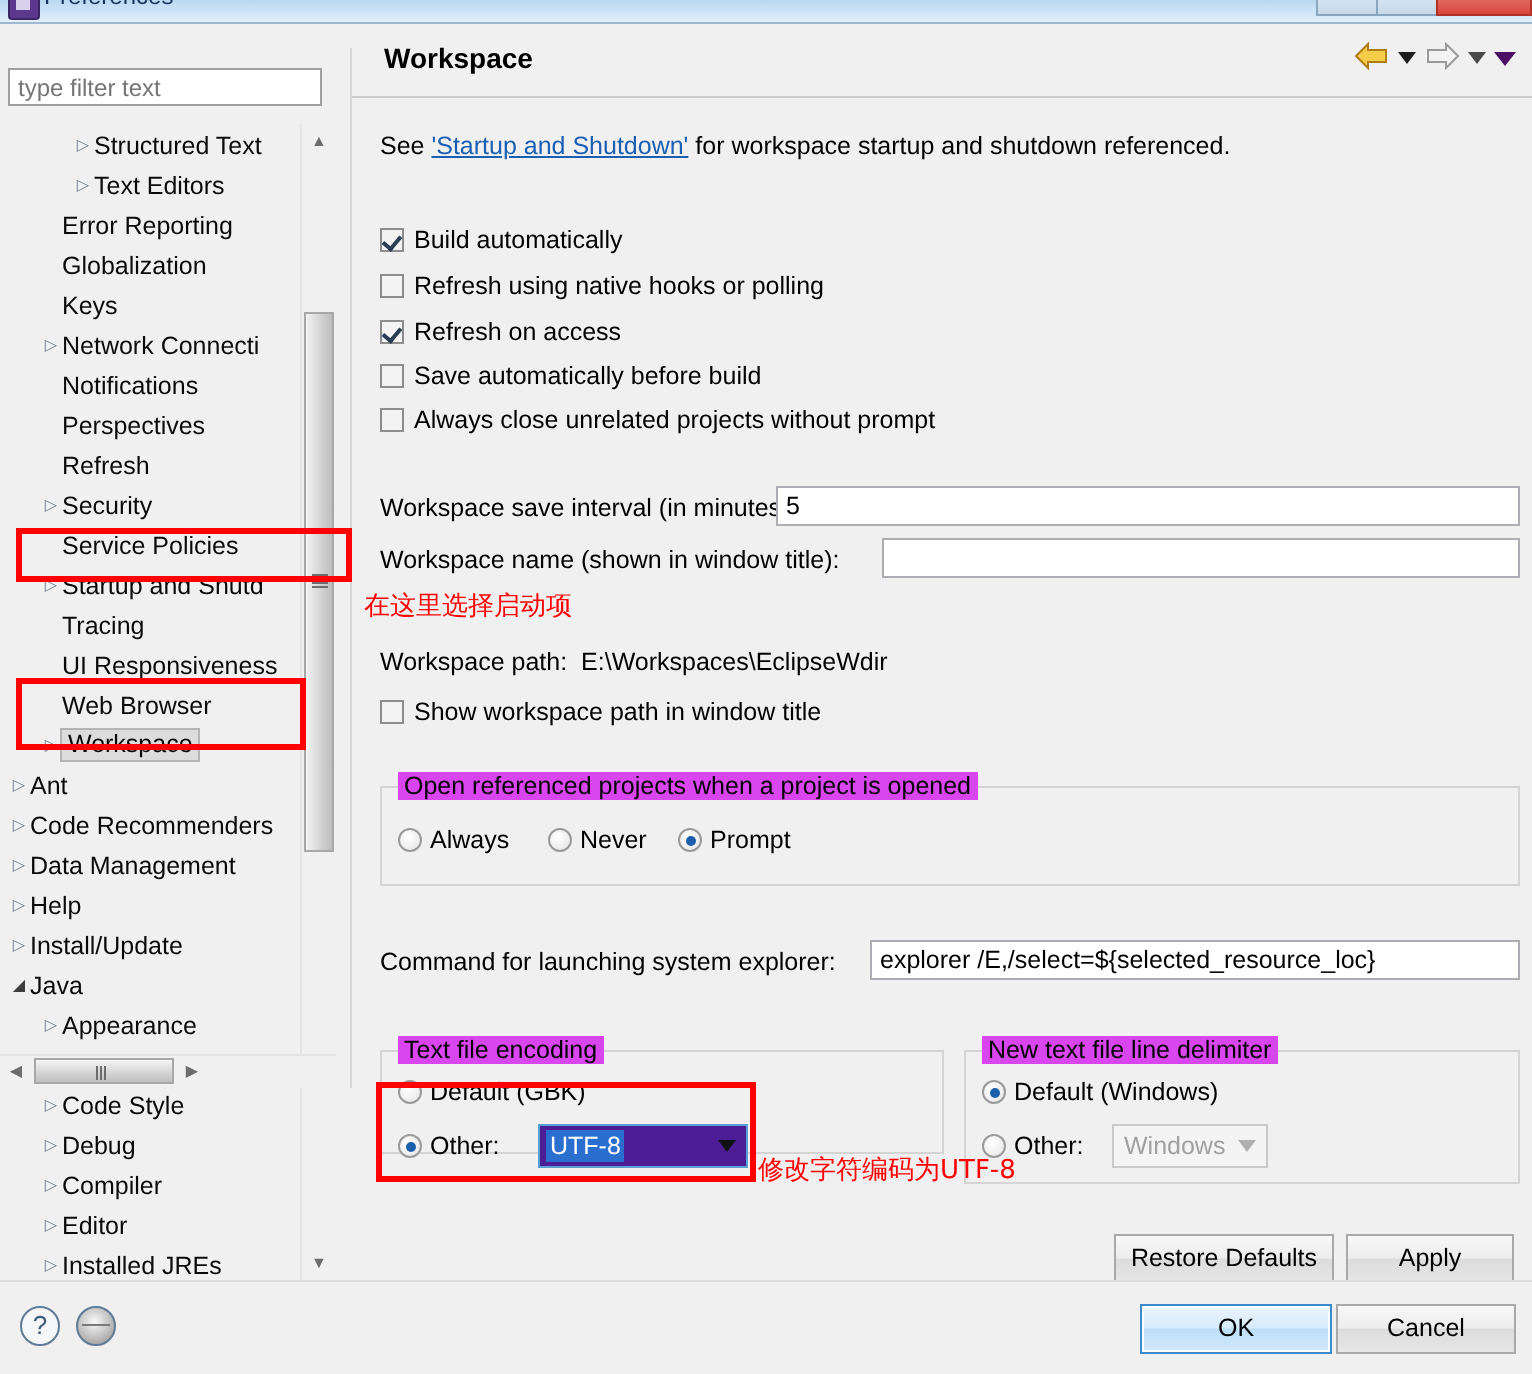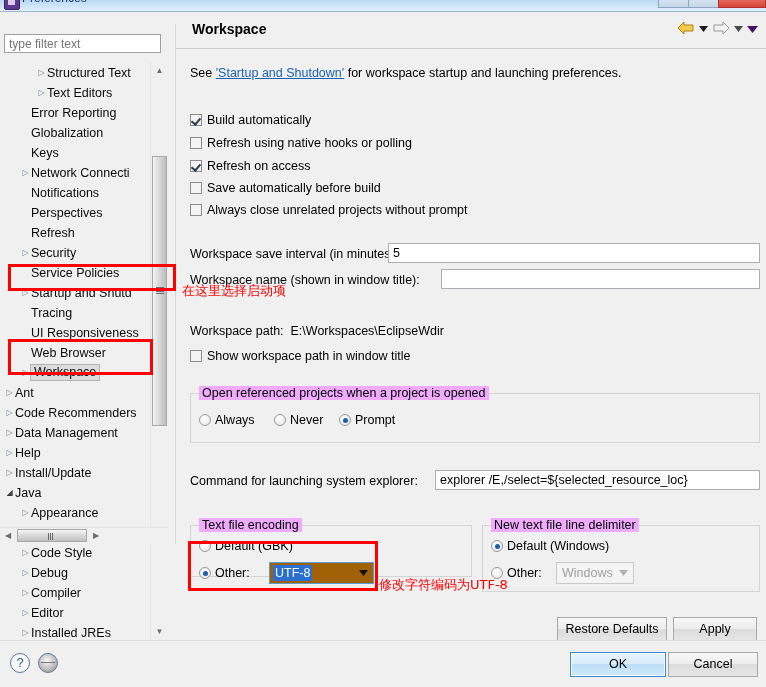--- a/index.html
+++ b/index.html
@@ -330,21 +330,21 @@
   }
 
   .group {
     position: absolute;
     border: 1px solid #d4d4d4;
     box-sizing: border-box;
   }
   .group-title {
     position: absolute;
     top: -8px; left: 8px;
-    background: #f0abfc;
+    background: #d946ef;
     padding: 0 3px;
     font-size: 12.5px;
     white-space: nowrap;
   }
   .radio-row {
     position: absolute;
     font-size: 12.5px;
     white-space: nowrap;
     line-height: 16px;
   }
@@ -364,21 +364,21 @@
     position: absolute;
     left: 2.5px; top: 2.5px;
     width: 5px; height: 5px;
     border-radius: 50%;
     background: #1b5faa;
   }
 
   .combo {
     position: absolute;
     border: 1px solid #5a9fd4;
-    background: #a16207;
+    background: #4c1d95;
     box-sizing: border-box;
     height: 22px;
   }
   .combo .val {
     position: absolute;
     left: 3px; top: 2px;
     background: #2a6fd0;
     color: #ffffff;
     font-size: 12.5px;
     line-height: 16px;
@@ -556,21 +556,21 @@
           <svg width="11" height="7" viewBox="0 0 11 7">
               <path d="M0 0 L11 0 L5.5 7 Z" fill="#4b0f66"></path>
             </svg>
         </span>
       </div>
     </div>
 
     <div class="pane-body">
 
       <div class="desc">
-        <span>See </span><a href="#">'Startup and Shutdown'</a><span> for workspace startup and launching preferences.</span>
+        <span>See </span><a href="#">'Startup and Shutdown'</a><span> for workspace startup and shutdown referenced.</span>
       </div>
 
       <div class="cb-row" style="top:63px">
         <span class="cbox checked"></span><span>Build automatically</span>
       </div>
       <div class="cb-row" style="top:86px">
         <span class="cbox"></span><span>Refresh using native hooks or polling</span>
       </div>
       <div class="cb-row" style="top:109px">
         <span class="cbox checked"></span><span>Refresh on access</span>
@@ -581,21 +581,21 @@
       <div class="cb-row" style="top:153px">
         <span class="cbox"></span><span>Always close unrelated projects without prompt</span>
       </div>
 
       <div class="field-label" style="left:14px; top:198px">Workspace save interval (in minutes):</div>
       <div class="textfield" style="left:212px; top:194px; width:372px; height:20px">5</div>
 
       <div class="field-label" style="left:14px; top:224px">Workspace name (shown in window title):</div>
       <div class="textfield" style="left:265px; top:220px; width:319px; height:20px"></div>
 
-      <div class="cn-note" style="left:6px; top:233px">在这里选择启动项</div>
+      <div class="cn-note" style="left:6px; top:245px">在这里选择启动项</div>
 
       <div class="field-label" style="left:14px; top:275px">
         <span>Workspace path:</span>
         &nbsp;<span>E:\Workspaces\EclipseWdir</span>
       </div>
 
       <div class="cb-row" style="top:299px">
         <span class="cbox"></span><span>Show workspace path in window title</span>
       </div>
 

